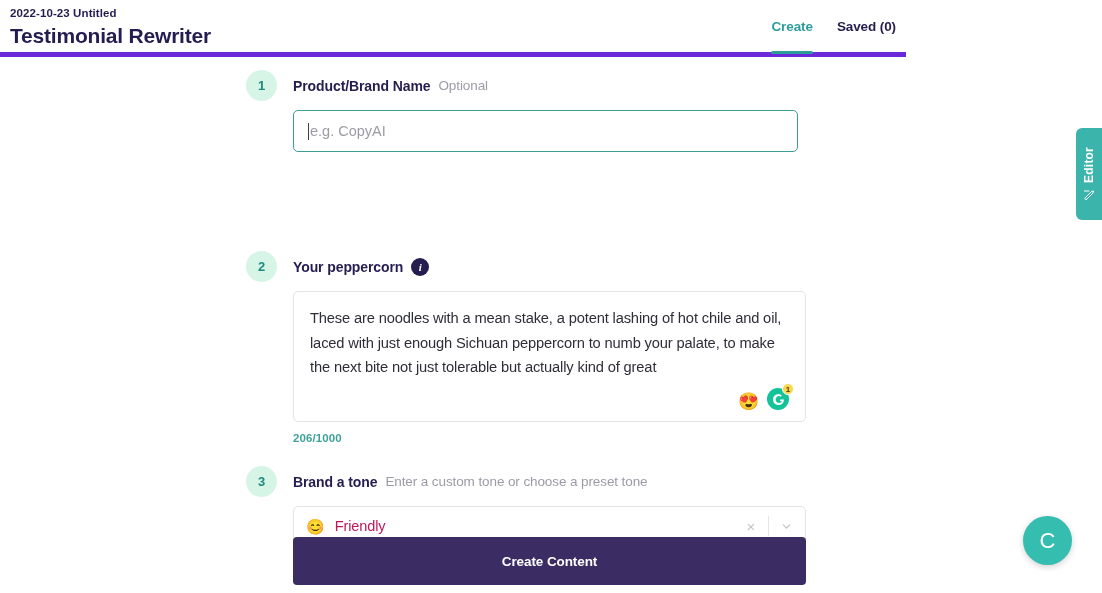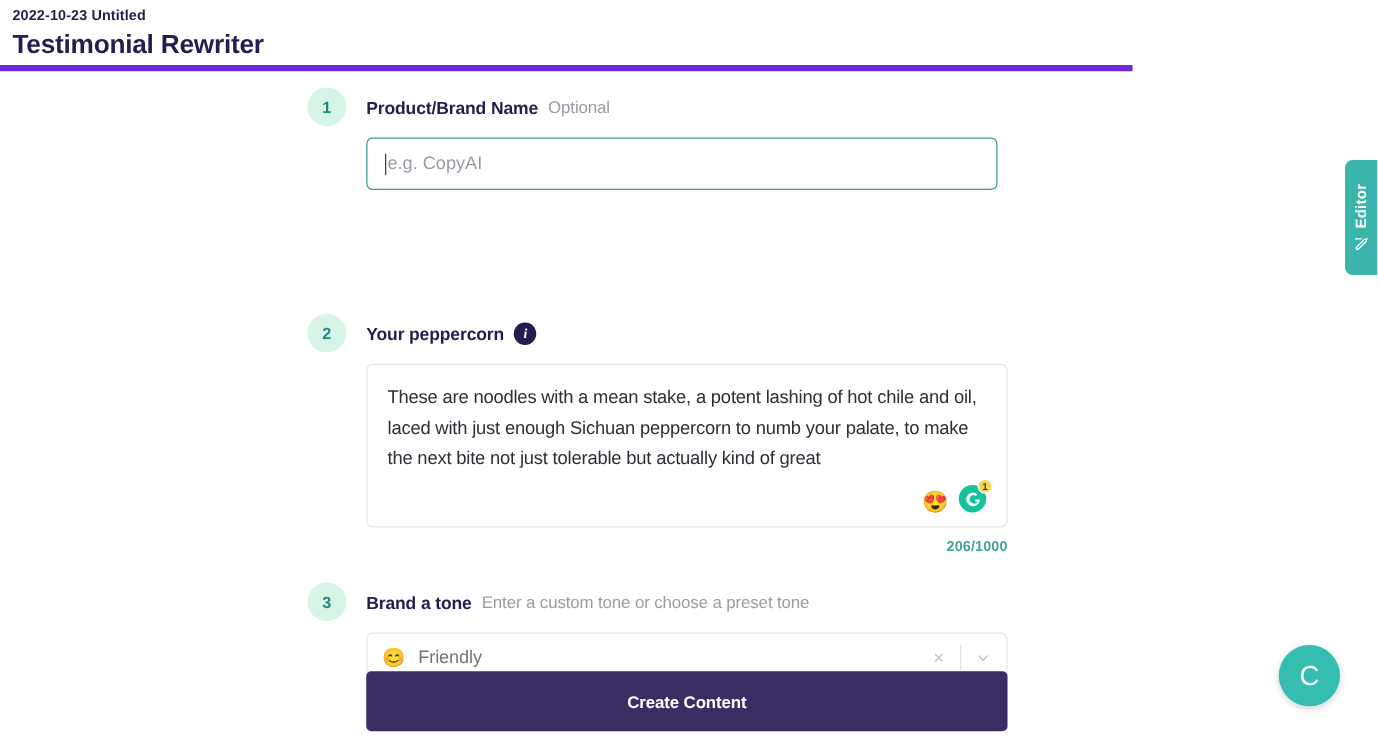--- a/index.html
+++ b/index.html
@@ -106,34 +106,34 @@
   .gram svg { display: block; }
   .gram-badge {
     position: absolute; top: -5px; right: -5px;
     min-width: 12px; height: 12px; padding: 0 2px;
     border-radius: 6px; background: #f8d64e; color: #4a3c00;
     font-size: 8px; font-weight: 700; line-height: 12px; text-align: center;
     border: 1px solid #fff;
   }
   .counter {
     position: absolute; left: 47px; top: 181px; width: 513px;
-    text-align: right; font-size: 11.5px; font-weight: 700; color: #3fa39b;
+    font-size: 11.5px; font-weight: 700; color: #3fa39b;
     letter-spacing: 0.1px;
   }
 
   
   .select {
     position: absolute; left: 47px; top: 40px;
     width: 513px; height: 40px;
     border: 1px solid #e3e4e7; border-radius: 5px; background: #fff;
     display: flex; align-items: center; padding: 0 8px 0 12px;
     cursor: pointer;
   }
   .select .sel-emoji { font-size: 15px; margin-right: 10px; line-height: 1; }
-  .select .sel-value { font-size: 14.5px; color: #737373; flex: 1; letter-spacing: -0.1px; }
+  .select .sel-value { font-size: 14.5px; color: #be185d; flex: 1; letter-spacing: -0.1px; }
   .sel-clear {
     width: 22px; text-align: center; color: #c2c3c9; font-size: 15px;
     line-height: 1; cursor: pointer;
   }
   .sel-div { width: 1px; height: 20px; background: #e3e4e7; margin: 0 6px; }
   .sel-chev {
     width: 22px; display: flex; align-items: center; justify-content: center;
     color: #c2c3c9; cursor: pointer;
   }
 
@@ -173,20 +173,24 @@
     font-family: "Liberation Sans", sans-serif;
   }
 </style>
 </head>
 <body>
 
 <div class="header">
   <div class="header-left">
     <div class="doc-date">2022-10-23 Untitled</div>
     <div class="doc-title">Testimonial Rewriter</div>
+  </div>
+  <div class="header-tabs">
+    <div class="tab active">Create</div>
+    <div class="tab">Saved (0)</div>
   </div>
 </div>
 
 <div class="form">
 
   <div class="step" style="position:absolute; left:0; top:0; width:560px; height:100px;">
     <div class="badge">1</div>
     <div class="label-row">
       <span class="step-label">Product/Brand Name</span>
       <span class="step-hint">Optional</span>

